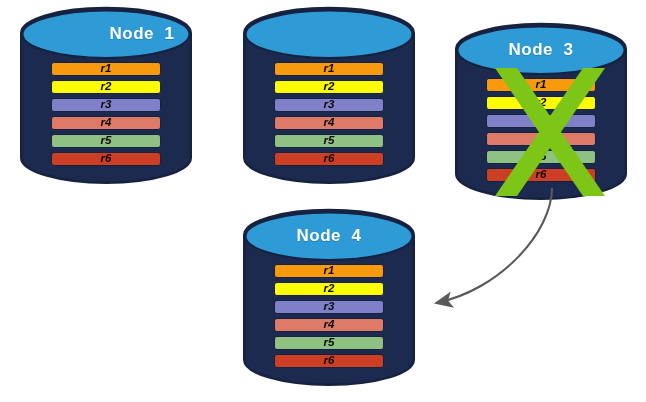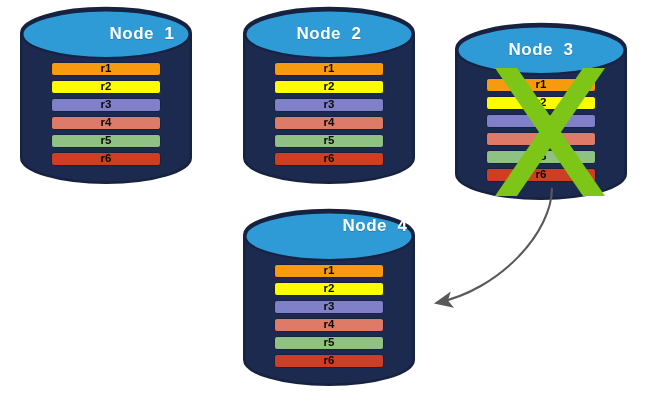--- a/index.html
+++ b/index.html
@@ -54,20 +54,21 @@
     margin-bottom: 4px;
     border-radius: 3px;
     border: 1.5px solid #16223f;
     box-sizing: border-box;
     text-align: center;
     line-height: 11px;
     font-size: 11.5px;
     font-weight: bold;
     color: #0a0a0a;
     font-family: "Liberation Sans", sans-serif;
+    font-style: italic;
   }
   .row-bar:last-child { margin-bottom: 0; }
   .x-mark {
     position: absolute;
     pointer-events: none;
   }
   .arrow-layer {
     position: absolute;
     left: 0;
     top: 0;
@@ -91,21 +92,20 @@
         <div class="row-bar" style="background: rgb(221, 123, 104); color: rgb(10, 10, 10); border-color: rgb(22, 34, 63);">r4</div>
         <div class="row-bar" style="background: rgb(143, 193, 130); color: rgb(10, 10, 10); border-color: rgb(22, 34, 63);">r5</div>
         <div class="row-bar" style="background: rgb(204, 63, 37); color: rgb(10, 10, 10); border-color: rgb(22, 34, 63);">r6</div>
       </div>
     </div>
     <div class="node" style="left: 243px; top: 8px; width: 172px; height: 176px;">
       <svg class="node-svg" width="172" height="176" viewBox="0 0 172 176">
         <path d="M 1.2,25 L 1.2,149.8 A 84.8,25 0 0 0 170.8,149.8 L 170.8,25 A 84.8,25 0 0 0 1.2,25 Z" fill="#1b2a4e" stroke="#16223f" stroke-width="2.4"></path>
         <ellipse cx="86" cy="26.2" rx="83.6" ry="23.8" fill="#2e9bd6" stroke="#16223f" stroke-width="2.2"></ellipse>
       </svg>
-      <div class="node-label" style="top: 16px;">Node  2</div>
       <div class="rows" style="top: 54px; padding-left: 31px; padding-right: 31px; box-sizing: border-box;">
         <div class="row-bar" style="background: rgb(248, 154, 14); color: rgb(10, 10, 10); border-color: rgb(22, 34, 63);">r1</div>
         <div class="row-bar" style="background: rgb(253, 252, 0); color: rgb(10, 10, 10); border-color: rgb(22, 34, 63);">r2</div>
         <div class="row-bar" style="background: rgb(128, 128, 200); color: rgb(10, 10, 10); border-color: rgb(22, 34, 63);">r3</div>
         <div class="row-bar" style="background: rgb(221, 123, 104); color: rgb(10, 10, 10); border-color: rgb(22, 34, 63);">r4</div>
         <div class="row-bar" style="background: rgb(143, 193, 130); color: rgb(10, 10, 10); border-color: rgb(22, 34, 63);">r5</div>
         <div class="row-bar" style="background: rgb(204, 63, 37); color: rgb(10, 10, 10); border-color: rgb(22, 34, 63);">r6</div>
       </div>
     </div>
     <div class="node" style="left: 455px; top: 24px; width: 172px; height: 176px;">
@@ -127,21 +127,21 @@
           <polygon points="40,44 62,44 150,172 128,172"></polygon>
           <polygon points="128,44 150,44 62,172 40,172"></polygon>
         </g>
       </svg>
     </div>
     <div class="node" style="left: 243px; top: 210px; width: 172px; height: 176px;">
       <svg class="node-svg" width="172" height="176" viewBox="0 0 172 176">
         <path d="M 1.2,25 L 1.2,149.8 A 84.8,25 0 0 0 170.8,149.8 L 170.8,25 A 84.8,25 0 0 0 1.2,25 Z" fill="#1b2a4e" stroke="#16223f" stroke-width="2.4"></path>
         <ellipse cx="86" cy="26.2" rx="83.6" ry="23.8" fill="#2e9bd6" stroke="#16223f" stroke-width="2.2"></ellipse>
       </svg>
-      <div class="node-label" style="top: 6px; padding-left: 46px;">Node  4</div>
+      <div class="node-label" style="top: 16px;">Node  4</div>
       <div class="rows" style="top: 54px; padding-left: 31px; padding-right: 31px; box-sizing: border-box;">
         <div class="row-bar" style="background: rgb(248, 154, 14); color: rgb(10, 10, 10); border-color: rgb(22, 34, 63);">r1</div>
         <div class="row-bar" style="background: rgb(253, 252, 0); color: rgb(10, 10, 10); border-color: rgb(22, 34, 63);">r2</div>
         <div class="row-bar" style="background: rgb(128, 128, 200); color: rgb(10, 10, 10); border-color: rgb(22, 34, 63);">r3</div>
         <div class="row-bar" style="background: rgb(221, 123, 104); color: rgb(10, 10, 10); border-color: rgb(22, 34, 63);">r4</div>
         <div class="row-bar" style="background: rgb(143, 193, 130); color: rgb(10, 10, 10); border-color: rgb(22, 34, 63);">r5</div>
         <div class="row-bar" style="background: rgb(204, 63, 37); color: rgb(10, 10, 10); border-color: rgb(22, 34, 63);">r6</div>
       </div>
     </div>
     <svg class="arrow-layer" width="646" height="402" viewBox="0 0 646 402">

